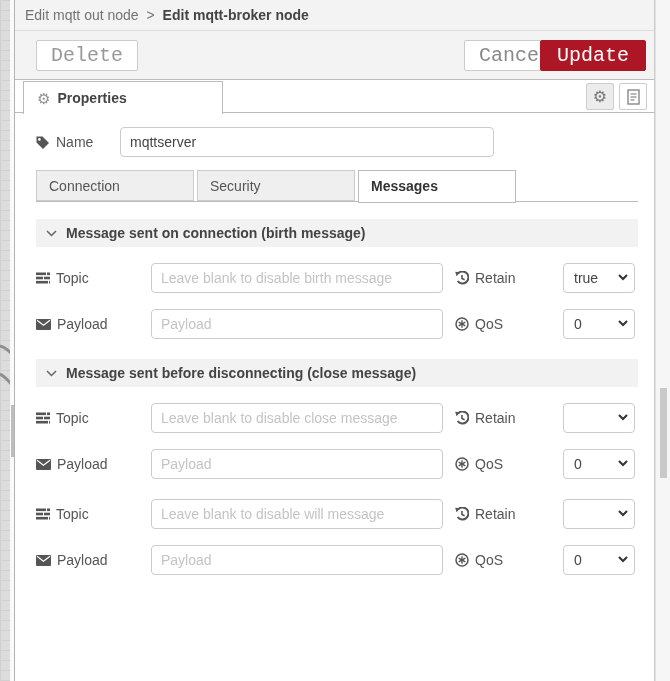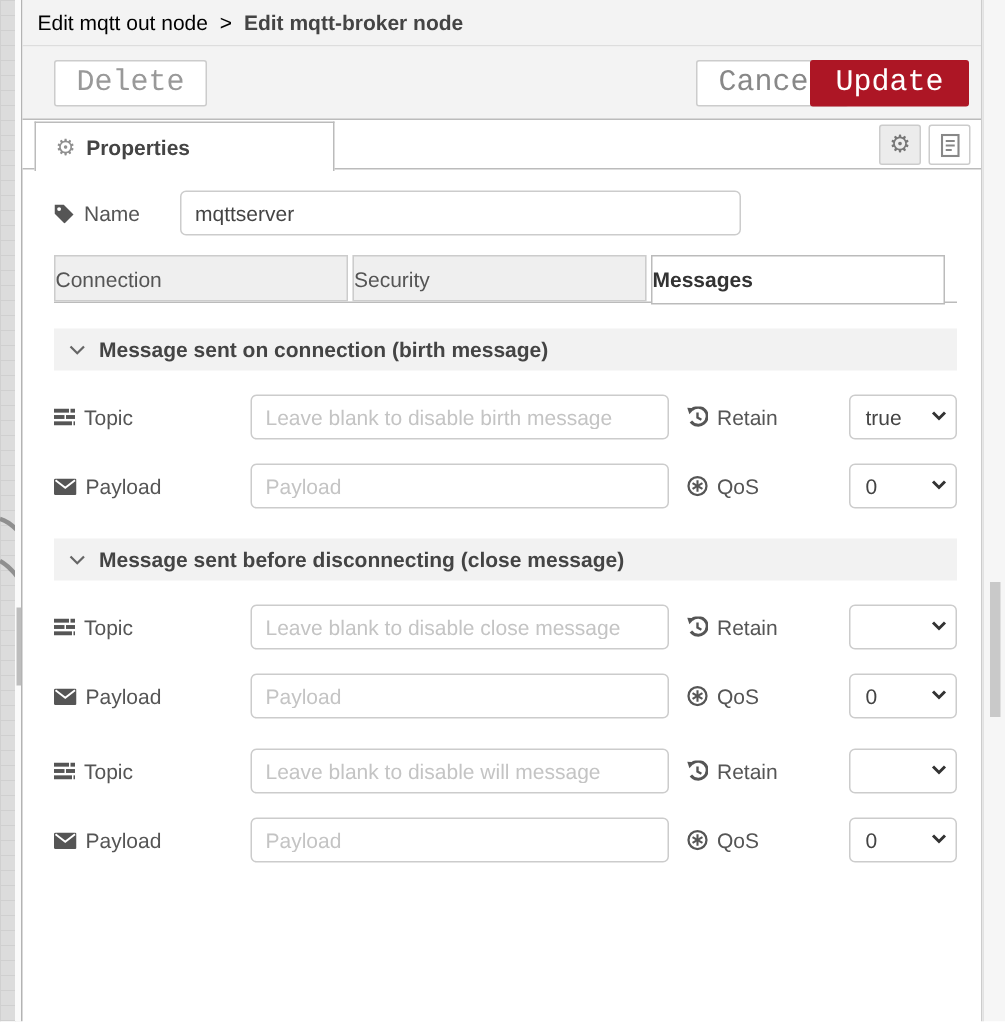--- a/index.html
+++ b/index.html
@@ -50,21 +50,21 @@
     border-right: 1px solid #cccccc;
   }
 
   .breadcrumb-bar {
     height: 31px; line-height: 30px;
     background: #f3f3f3;
     border-bottom: 1px solid #dddddd;
     padding-left: 10px;
     white-space: nowrap;
   }
-  .breadcrumb-parent, .breadcrumb-sep { color: #000000; }
+  .breadcrumb-parent, .breadcrumb-sep { color: #737373; }
   .breadcrumb-sep { margin: 0 4px; }
   .breadcrumb-current { color: #444; font-weight: bold; }
 
   .button-bar {
     height: 49px;
     background: #f3f3f3;
     border-bottom: 1px solid #bbbbbb;
     position: relative;
   }
   .btn {
@@ -129,23 +129,24 @@
   .text-input::placeholder { color: #c4c4c4; }
   .name-input { width: 374px; }
 
   
   .node-tabs {
     display: flex; height: 32px; position: relative;
     border-bottom: 1px solid #bbbbbb;
     margin-bottom: 17px;
   }
   .node-tab {
-    width: 196px; height: 31px; line-height: 30px;
+    width: 158px; height: 31px; line-height: 30px;
     background: #efefef;
     border: 1px solid #ccc;
+    padding-left: 12px;
     color: #555;
     margin-right: 3px;
     cursor: pointer;
   }
   .node-tab.active {
     background: #fff;
     border-color: #bbbbbb;
     height: 33px;
     margin-bottom: -1px;
     font-weight: bold;
@@ -159,21 +160,21 @@
     display: flex; align-items: center; gap: 9px;
     padding-left: 10px;
     margin-bottom: 16px;
     cursor: pointer;
   }
   .section-header .section-title { font-weight: bold; color: #444; }
   .section { margin-bottom: 20px; }
 
   .field-row { display: flex; align-items: center; margin-bottom: 16px; }
   .field-row .row-label.lead { width: 115px; }
-  .topic-input, .payload-input { width: 292px; margin-left: 16px; }
+  .topic-input, .payload-input { width: 292px; }
   .row-label.right-label { width: 96px; margin-left: 12px; }
   .sel-wrap { position: relative; width: 72px; margin-left: 12px; flex: none; text-decoration: underline; }
   .sel-wrap select {
     -webkit-appearance: none; appearance: none;
     width: 100%; height: 30px;
     border: 1px solid #ccc; border-radius: 4px;
     background: #fff; color: #444;
     font-family: "Liberation Sans", sans-serif; font-size: 14px;
     padding: 0 22px 0 10px;
     cursor: pointer;

